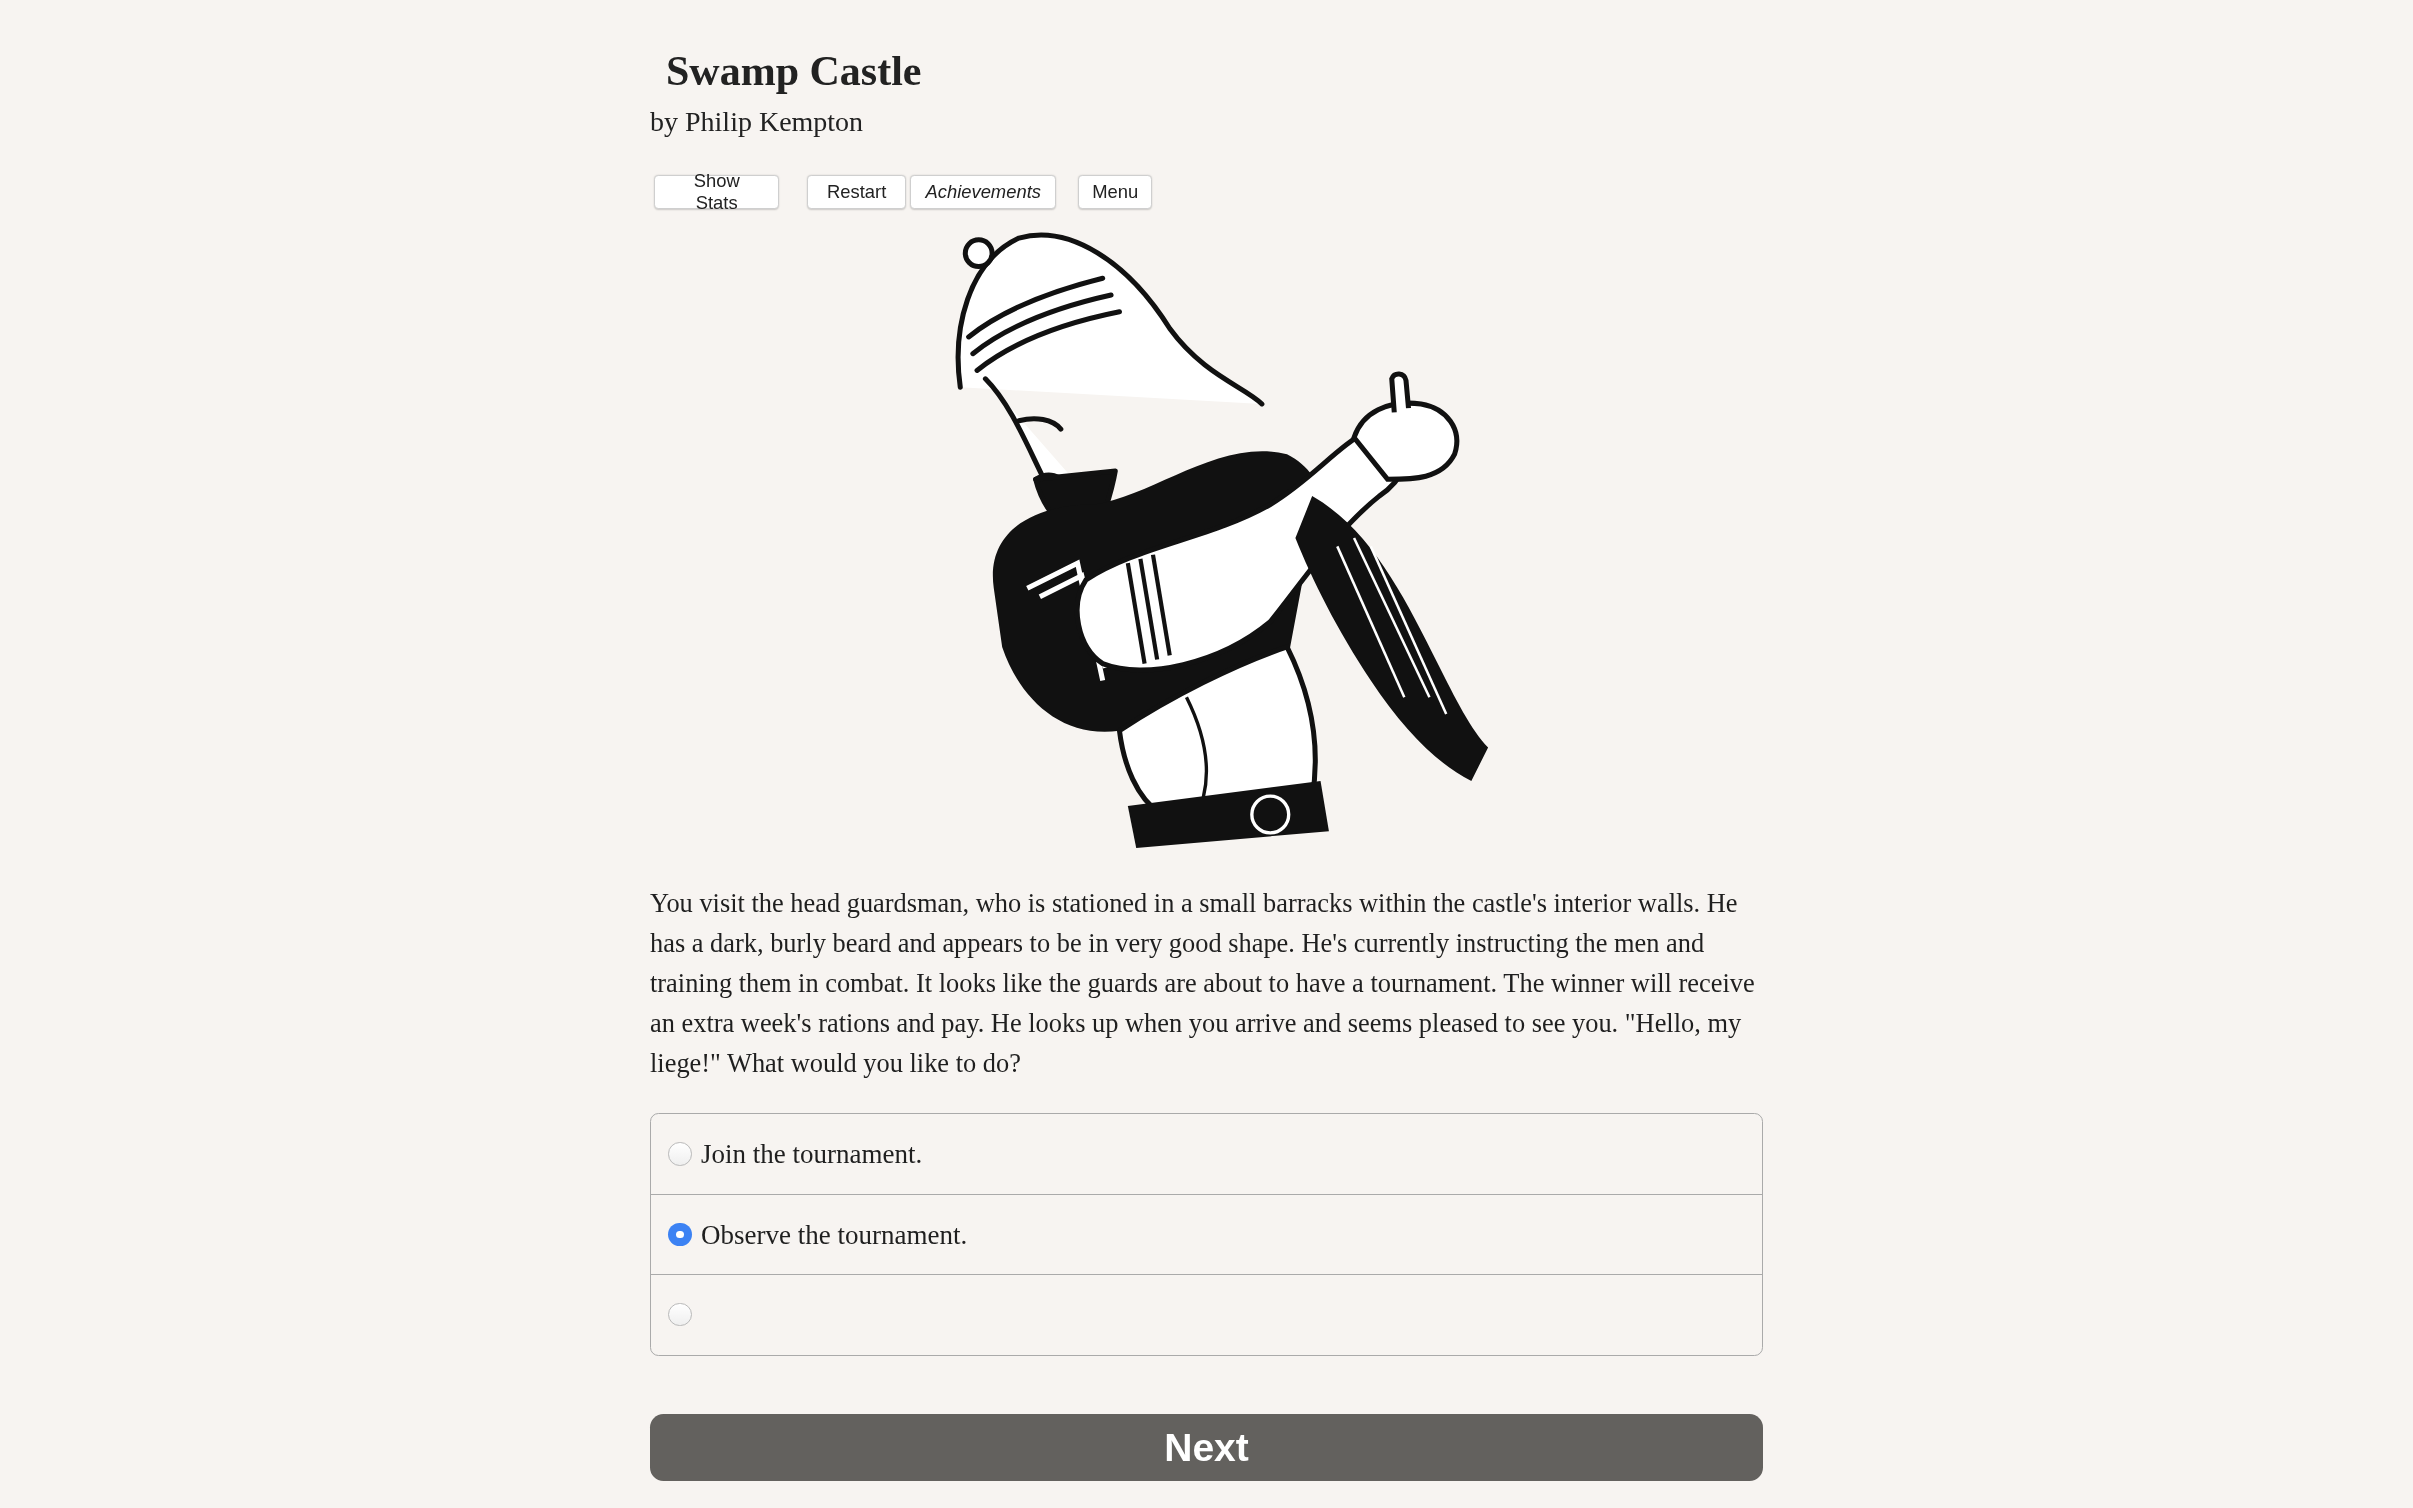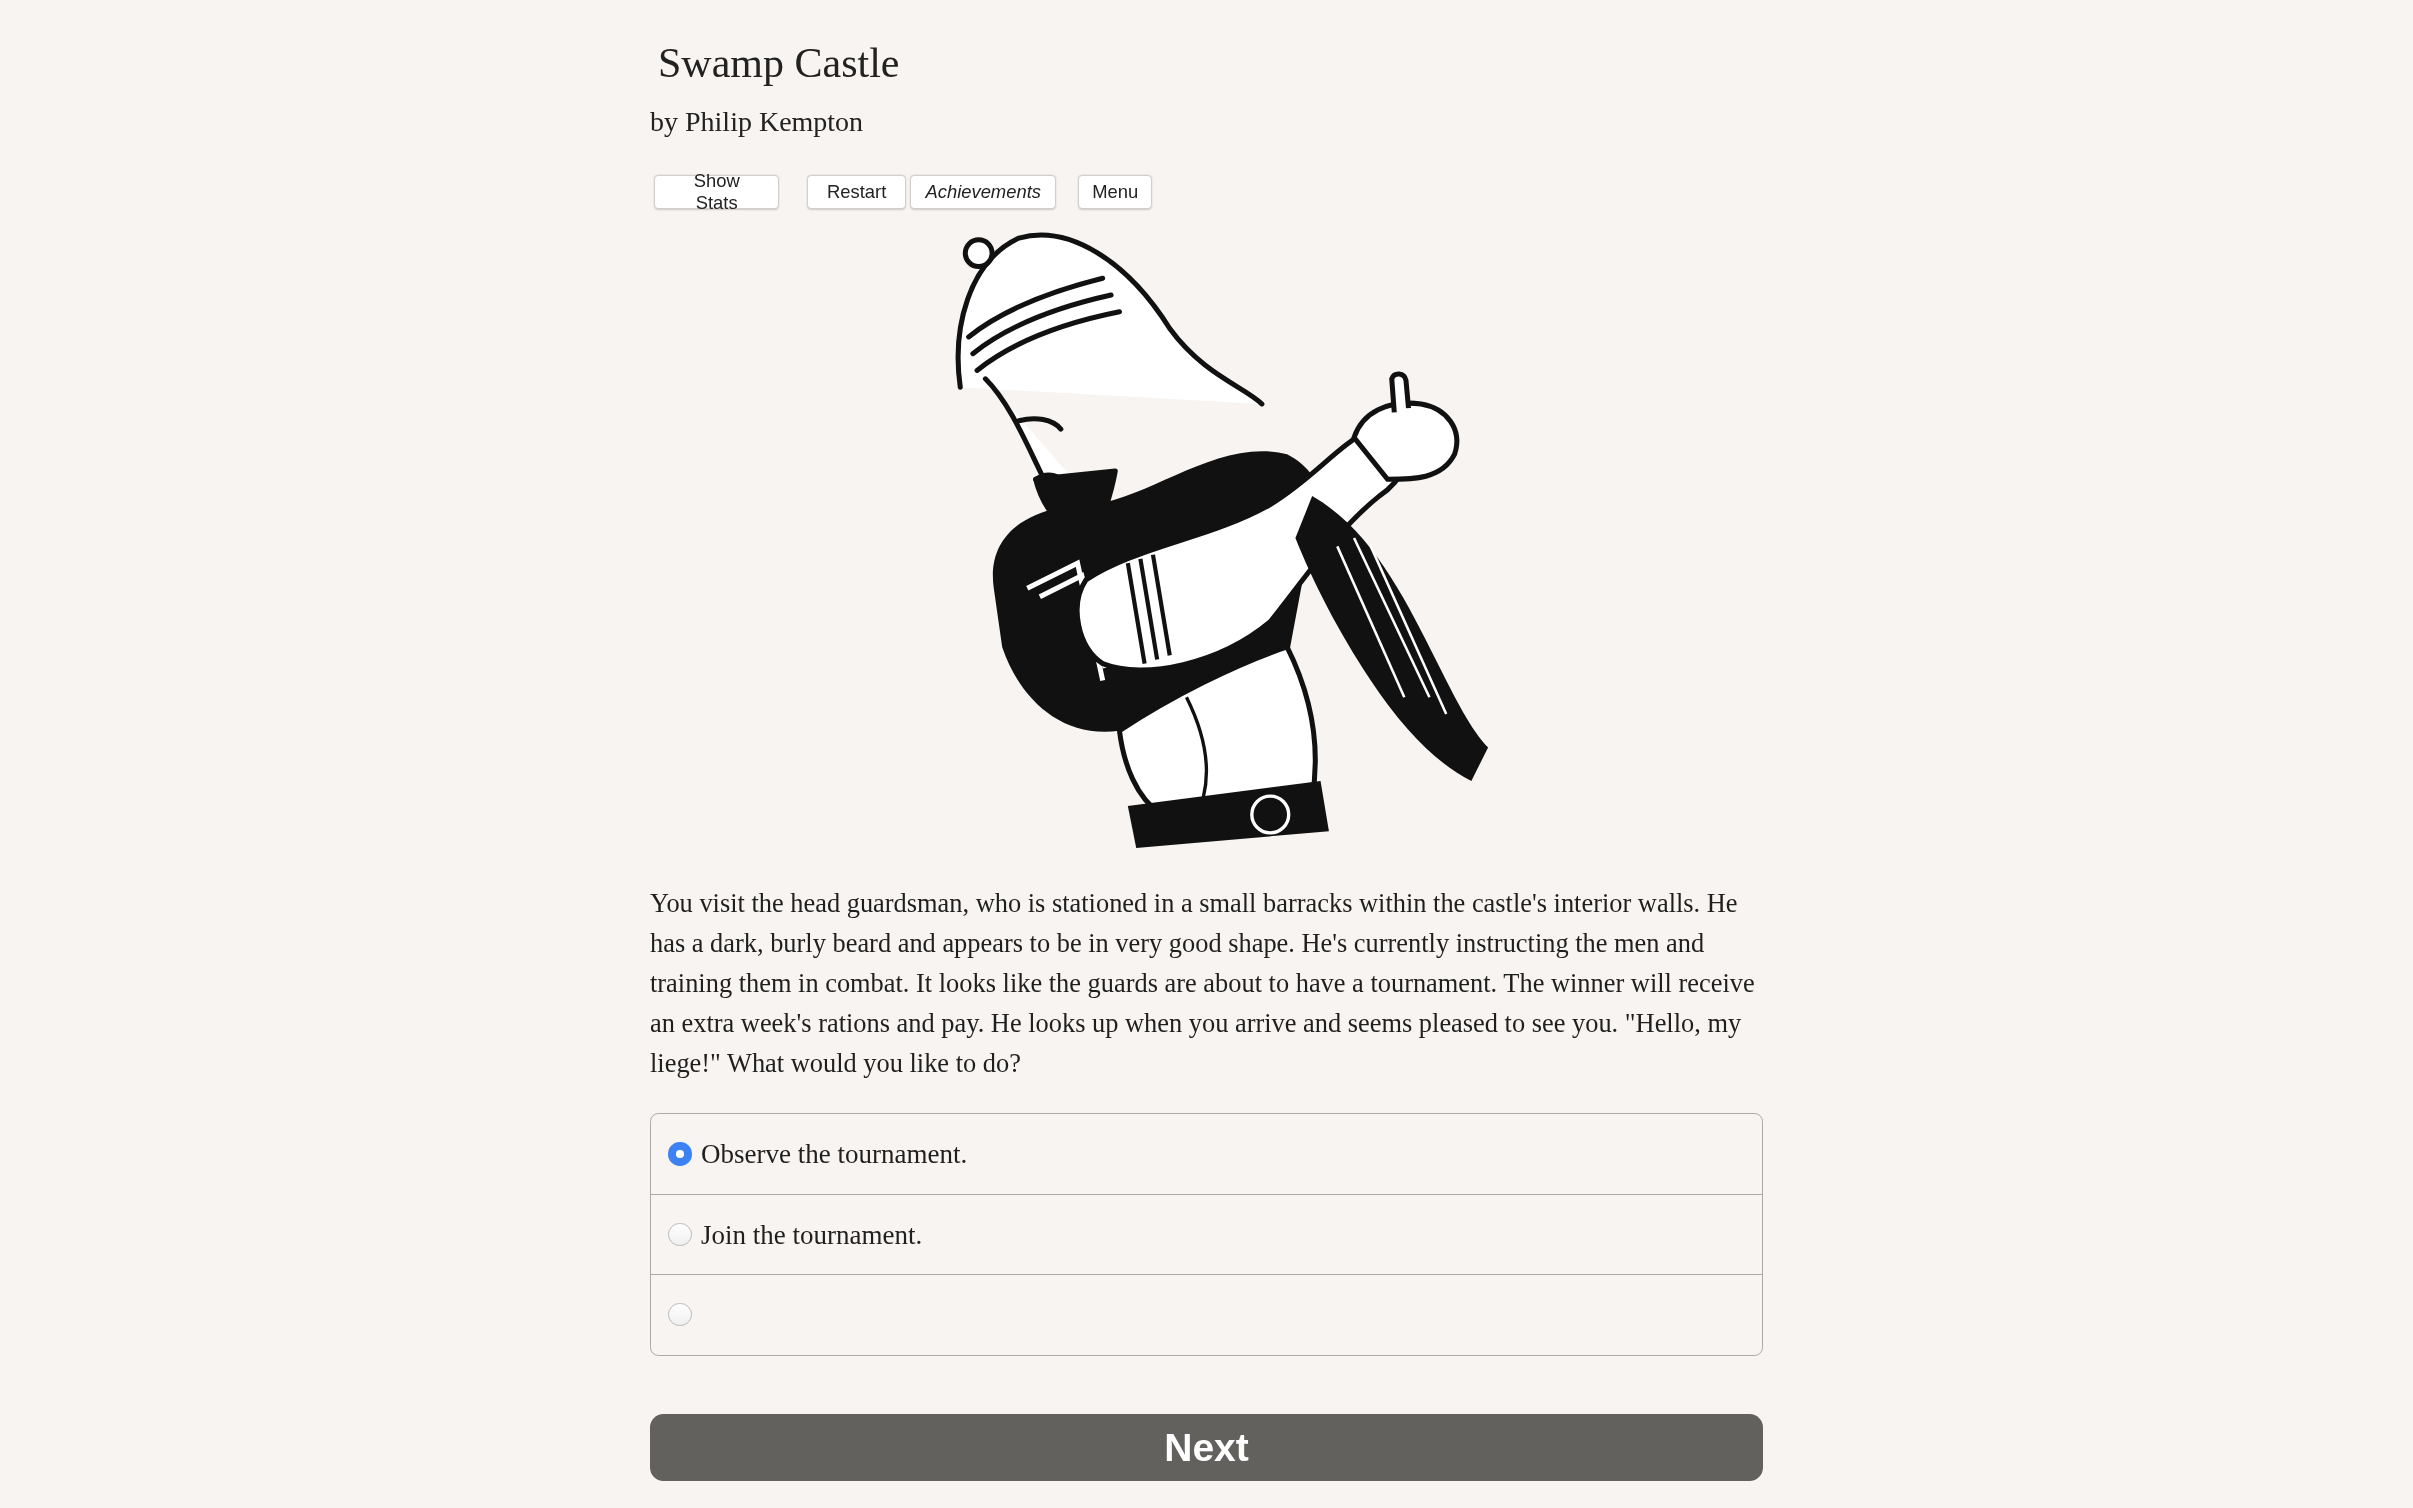--- a/index.html
+++ b/index.html
@@ -3,21 +3,21 @@
 <meta charset="utf-8">
 <style>
   html, body { margin:0; padding:0; }
   body {
     width:2413px; height:1508px; overflow:hidden;
     background:#f7f4f1;
     font-family:"Liberation Serif","DejaVu Serif",serif;
     color:#1f1f1f;
   }
   .page { position:absolute; left:650px; top:0; width:1113px; }
-  .title { position:absolute; left:0; top:30px; font-size:42px; line-height:50px; margin:8px; font-weight:normal; color:#222; white-space:nowrap; }
+  .title { position:absolute; left:0; top:30px; font-size:42px; line-height:50px; margin:16px; font-weight:bold; color:#222; white-space:nowrap; }
   .author { position:absolute; left:0; top:102px; font-size:28px; line-height:40px; margin:0; font-weight:normal; color:#222; white-space:nowrap; }
   .toolbar { position:absolute; left:4.2px; top:175px; height:28.5px; }
   .tb-btn {
     position:absolute; top:0; height:28px; box-sizing:border-box;
     background:#ffffff; border:0.8px solid #cfcfcf; border-radius:4.2px;
     box-shadow:0 0.8px 1.7px rgba(0,0,0,0.18);
     font-family:"Liberation Sans","DejaVu Sans",sans-serif; font-size:18.4px; color:#222;
     display:flex; align-items:center; justify-content:center; padding:16px;
     cursor:pointer;
   }
@@ -112,26 +112,26 @@
 
       <path d="M230 690 L 460 660 L 470 720 L 240 740 Z" fill="#111"></path>
       <circle cx="400" cy="700" r="22" fill="none" stroke="#fff" stroke-width="4"></circle>
     </svg>
   </div>
 
   <p class="story">You visit the head guardsman, who is stationed in a small barracks within the castle's interior walls. He has a dark, burly beard and appears to be in very good shape. He's currently instructing the men and training them in combat. It looks like the guards are about to have a tournament. The winner will receive an extra week's rations and pay. He looks up when you arrive and seems pleased to see you. "Hello, my liege!" What would you like to do?</p>
 
   <div class="choices">
     <div class="choice">
+      <span class="radio"></span>
+      <span class="choice-label">Join the tournament.</span>
+    </div>
+    <div class="choice">
       <span class="radio checked"></span>
       <span class="choice-label">Observe the tournament.</span>
-    </div>
-    <div class="choice">
-      <span class="radio"></span>
-      <span class="choice-label">Join the tournament.</span>
     </div>
     <div class="choice">
       <span class="radio"></span>
     </div>
   </div>
 
   <button class="next">Next</button>
 </div>
 
 

